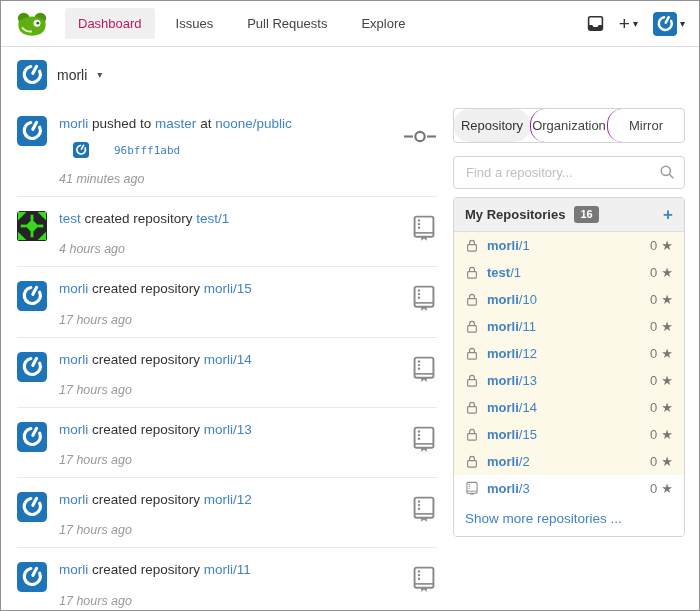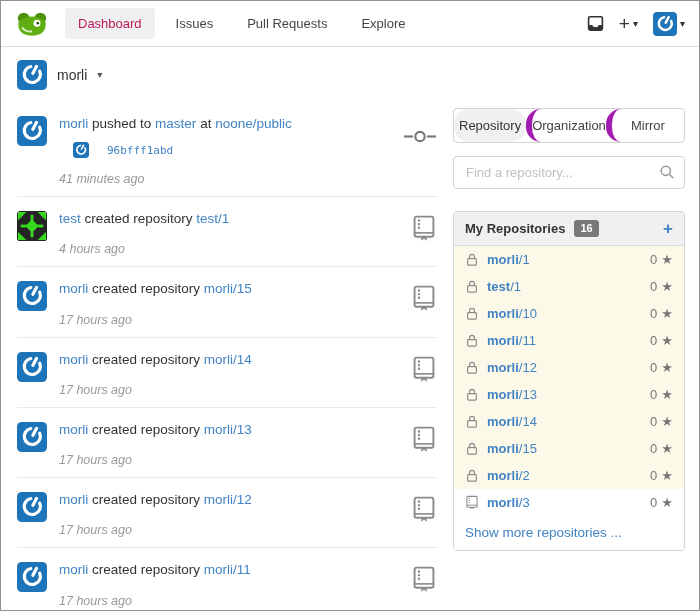--- a/index.html
+++ b/index.html
@@ -32,41 +32,41 @@
   
   .content{display:flex; padding:4px 14px 0 16px; align-items:flex-start;}
   .feed{flex:1; min-width:0; margin-right:16px;}
   .feed-item{display:flex; padding:13px 0 10px;}
   .feed-item + .feed-item{border-top:1px solid #eaeaea;}
   .feed-avatar{margin-right:12px; margin-top:1px;}
   .feed-body{flex:1; min-width:0;}
   .feed-title{font-size:13.5px; color:#333; line-height:1.35;}
   .feed-title a{color:var(--link); text-decoration:none; cursor:pointer;}
   .commit-block{margin:9px 0 0 14px;}
-  .commit-line{display:flex; align-items:center; gap:18px;}
+  .commit-line{display:flex; align-items:center; gap:25px;}
   .commit-hash{font-family:"DejaVu Sans Mono", monospace; font-size:11px; color:var(--link); text-decoration:none; cursor:pointer;}
   .commit-msg{margin-top:4px; font-size:12.5px; color:#666;}
   .feed-time{margin-top:14px; font-size:12.5px; font-style:italic; color:#999;}
   .feed-type-icon{margin-left:12px; margin-top:4px; flex:none; line-height:0;}
   .feed-type-icon svg{width:26px; height:28px;}
   .commit-type-icon{margin-left:12px; margin-top:14px; flex:none; line-height:0;}
   .commit-type-icon svg{width:34px; height:15px;}
 
   
   .sidepanel{width:232px; flex:none; padding-top:6px;}
   .tabs{display:flex; border:1px solid #d4d4d5; border-radius:4px; overflow:hidden; background:#fff; height:35px;}
   .tab{flex:1; display:flex; align-items:center; justify-content:center; font-size:13px; color:#444; cursor:pointer; background:#fff;border-radius:15px;}
-  .tab + .tab{border-left:6px solid #a21caf;}
+  .tab + .tab{border-left:1px solid #a21caf;}
   .tab.active{background:var(--nav-active-bg); color:#333;}
   .search-wrap{position:relative; margin-top:13px;}
   .search-input{width:100%; height:33px; border:1px solid #d4d4d5; border-radius:4px; padding:0 32px 0 12px; font-size:13px; color:#444; font-family:"Liberation Sans", sans-serif; outline:none;}
   .search-input::placeholder{color:#c0c0c0;}
   .search-icon{position:absolute; right:10px; top:8px; line-height:0;}
 
-  .repo-panel{margin-top:22px; border:1px solid #d4d4d5; border-radius:4px; overflow:hidden; background:#fff;}
+  .repo-panel{margin-top:8px; border:1px solid #d4d4d5; border-radius:4px; overflow:hidden; background:#fff;}
   .repo-header{background:#f0f0f0; border-bottom:1px solid #ddd; padding:8px 11px; display:flex; align-items:center;}
   .repo-header .title{font-size:13px; font-weight:bold; color:#333;}
   .count-badge{margin-left:9px; background:var(--badge-bg); color:#fff; font-size:11px; font-weight:bold; padding:2px 6px; border-radius:3px; line-height:1.2;}
   .panel-plus{margin-left:auto; color:var(--link); font-size:17px; font-weight:bold; cursor:pointer; line-height:1;}
   .repo-list{list-style:none;}
   .repo-row{display:flex; align-items:center; padding:5px 11px; font-size:13px; height:27px;}
   .repo-row.private{background:var(--cream);}
   .repo-row.public{background:#fff;}
   .repo-row .ricon{margin-right:8px; line-height:0;}
   .repo-row .ricon svg{width:14px; height:15px;}

